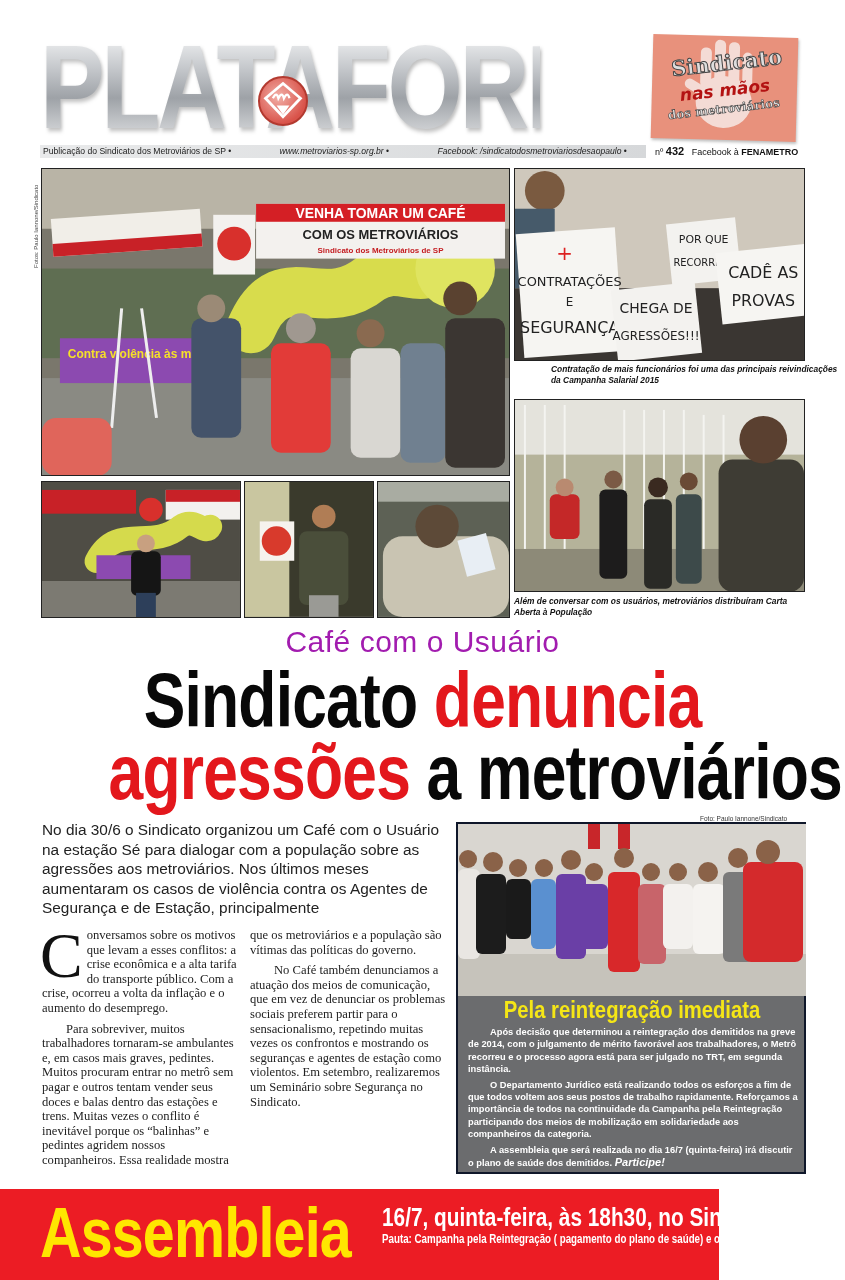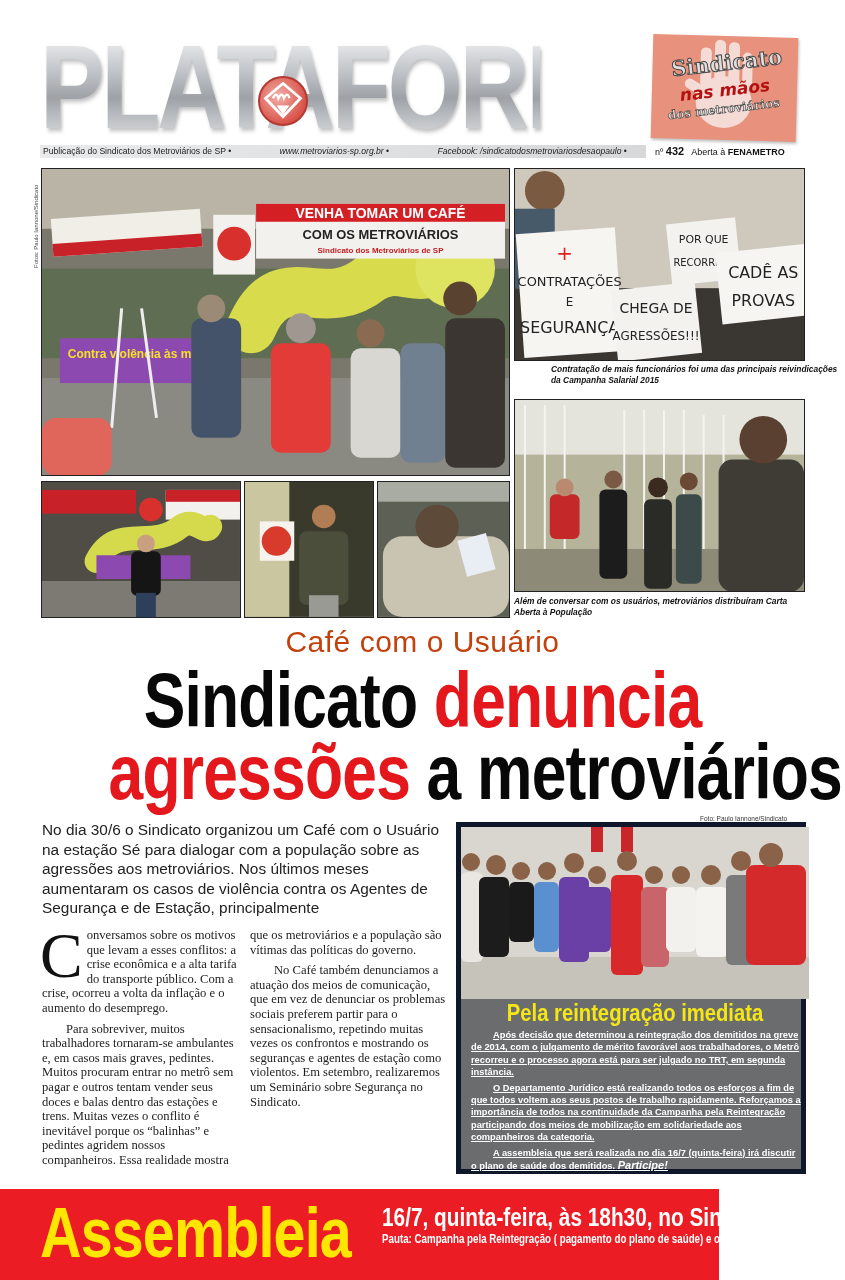--- a/index.html
+++ b/index.html
@@ -52,21 +52,21 @@
 
   
   .photo { position: absolute; border: 1.5px solid #222; overflow: hidden; }
   .photo .scene { position: absolute; inset: 0; }
   .credit-vert { position: absolute; left: 33px; top: 168px; width: 10px; height: 100px;
     font-size: 6px; color: #444; writing-mode: vertical-rl; transform: rotate(180deg); white-space: nowrap; }
   .caption { position: absolute; font-size: 8.4px; font-style: italic; font-weight: 700; line-height: 11px; color: #111; }
 
   
   .kicker { position: absolute; left: 0; top: 625px; width: 845px; text-align: center;
-    font-size: 30px; color: #c2410c; letter-spacing: 0.5px; }
+    font-size: 30px; color: #a21caf; letter-spacing: 0.5px; }
   .headline { position: absolute; left: 30px; width: 785px; text-align: center;
     font-family: "Liberation Sans", sans-serif; font-weight: 700;
     font-size: 78px; line-height: 80px; letter-spacing: -1px;
     transform: scaleX(0.80); transform-origin: center; white-space: nowrap; }
   .headline.l1 { top: 660px; }
   .headline.l2 { top: 732px; }
   .red { color: #e3171c; }
   .blk { color: #080808; }
 
   
@@ -75,28 +75,28 @@
   .col { position: absolute; top: 928px; width: 200px; font-family: "Liberation Serif", serif;
     font-size: 12.6px; line-height: 14.6px; color: #222; }
   .col p { margin-bottom: 6px; }
   .col p.ind { text-indent: 24px; }
   .dropcap { float: left; font-family: "Liberation Serif", serif; font-size: 64px; line-height: 52px;
     margin: 2px 4px 0 -2px; color: #111; }
 
   
   .side-credit { position: absolute; left: 700px; top: 815px; font-size: 6.5px; color: #333; white-space: nowrap; }
   .sidebox { position: absolute; left: 456px; top: 822px; width: 350px; height: 352px;
-    background: #6b6c6e; border: 5px solid #0f172a; }
+    background: #6b6c6e; border: 2px solid #0f172a; }
   .side-photo { position: absolute; left: 0; top: 0; width: 348px; height: 172px; overflow: hidden; }
   .side-title { position: absolute; left: 0; top: 171px; width: 348px; text-align: center;
     color: #f5e616; font-weight: 700; font-size: 23px; line-height: 30px;
     transform: scaleX(0.88); }
   .side-body { position: absolute; left: 10px; top: 202px; width: 332px; color: #fff;
     font-weight: 700; font-size: 9.3px; line-height: 12.4px; }
-  .side-body p { margin-bottom: 3px; text-decoration: underline; }
+  .side-body p { margin-bottom: 3px; }
   .side-body p.ind { text-indent: 22px; }
   .side-body .cta { font-style: italic; font-weight: 900; font-size: 11px; }
 
   
   .footer { position: absolute; left: 0; top: 1189px; width: 719px; height: 91px; background: #ec1c24; }
   .footer .big { position: absolute; left: 40px; top: 4px; font-weight: 700; font-size: 70px;
     line-height: 80px; color: #ffe600; transform: scaleX(0.82); transform-origin: left center;
     letter-spacing: -1px; }
   .footer .when { position: absolute; left: 382px; top: 12px; color: #fff; font-weight: 700;
     font-size: 26px; line-height: 32px; transform: scaleX(0.8); transform-origin: left center; white-space: nowrap; }
@@ -140,21 +140,21 @@
   <span>•</span>
   <span class="url">Facebook: /sindicatodosmetroviariosdesaopaulo</span>
   <span>•</span>
   <span class="url">Twitter: /Metroviarios_SP –</span>
   <span class="url">7/7/15</span>
 </div>
 <div class="issue">
   <span>nº</span>
   <span class="num">432</span>
   &nbsp;
-  <span>Aberta à</span>
+  <span>Facebook à</span>
   <span class="fed">FENAMETRO</span>
 </div>
 
 <div class="credit-vert">Fotos: Paulo Iannone/Sindicato</div>
 
 <div class="photo" style="left:41px; top:168px; width:469px; height:308px; background:#6e6a5d;">
   <svg class="scene" viewBox="0 0 469 308" preserveAspectRatio="none">
     <rect width="469" height="308" fill="#7a776c"></rect>
     <rect y="0" width="469" height="60" fill="#b9b4a6"></rect>
     <rect y="100" width="469" height="90" fill="#5f6e52"></rect>

